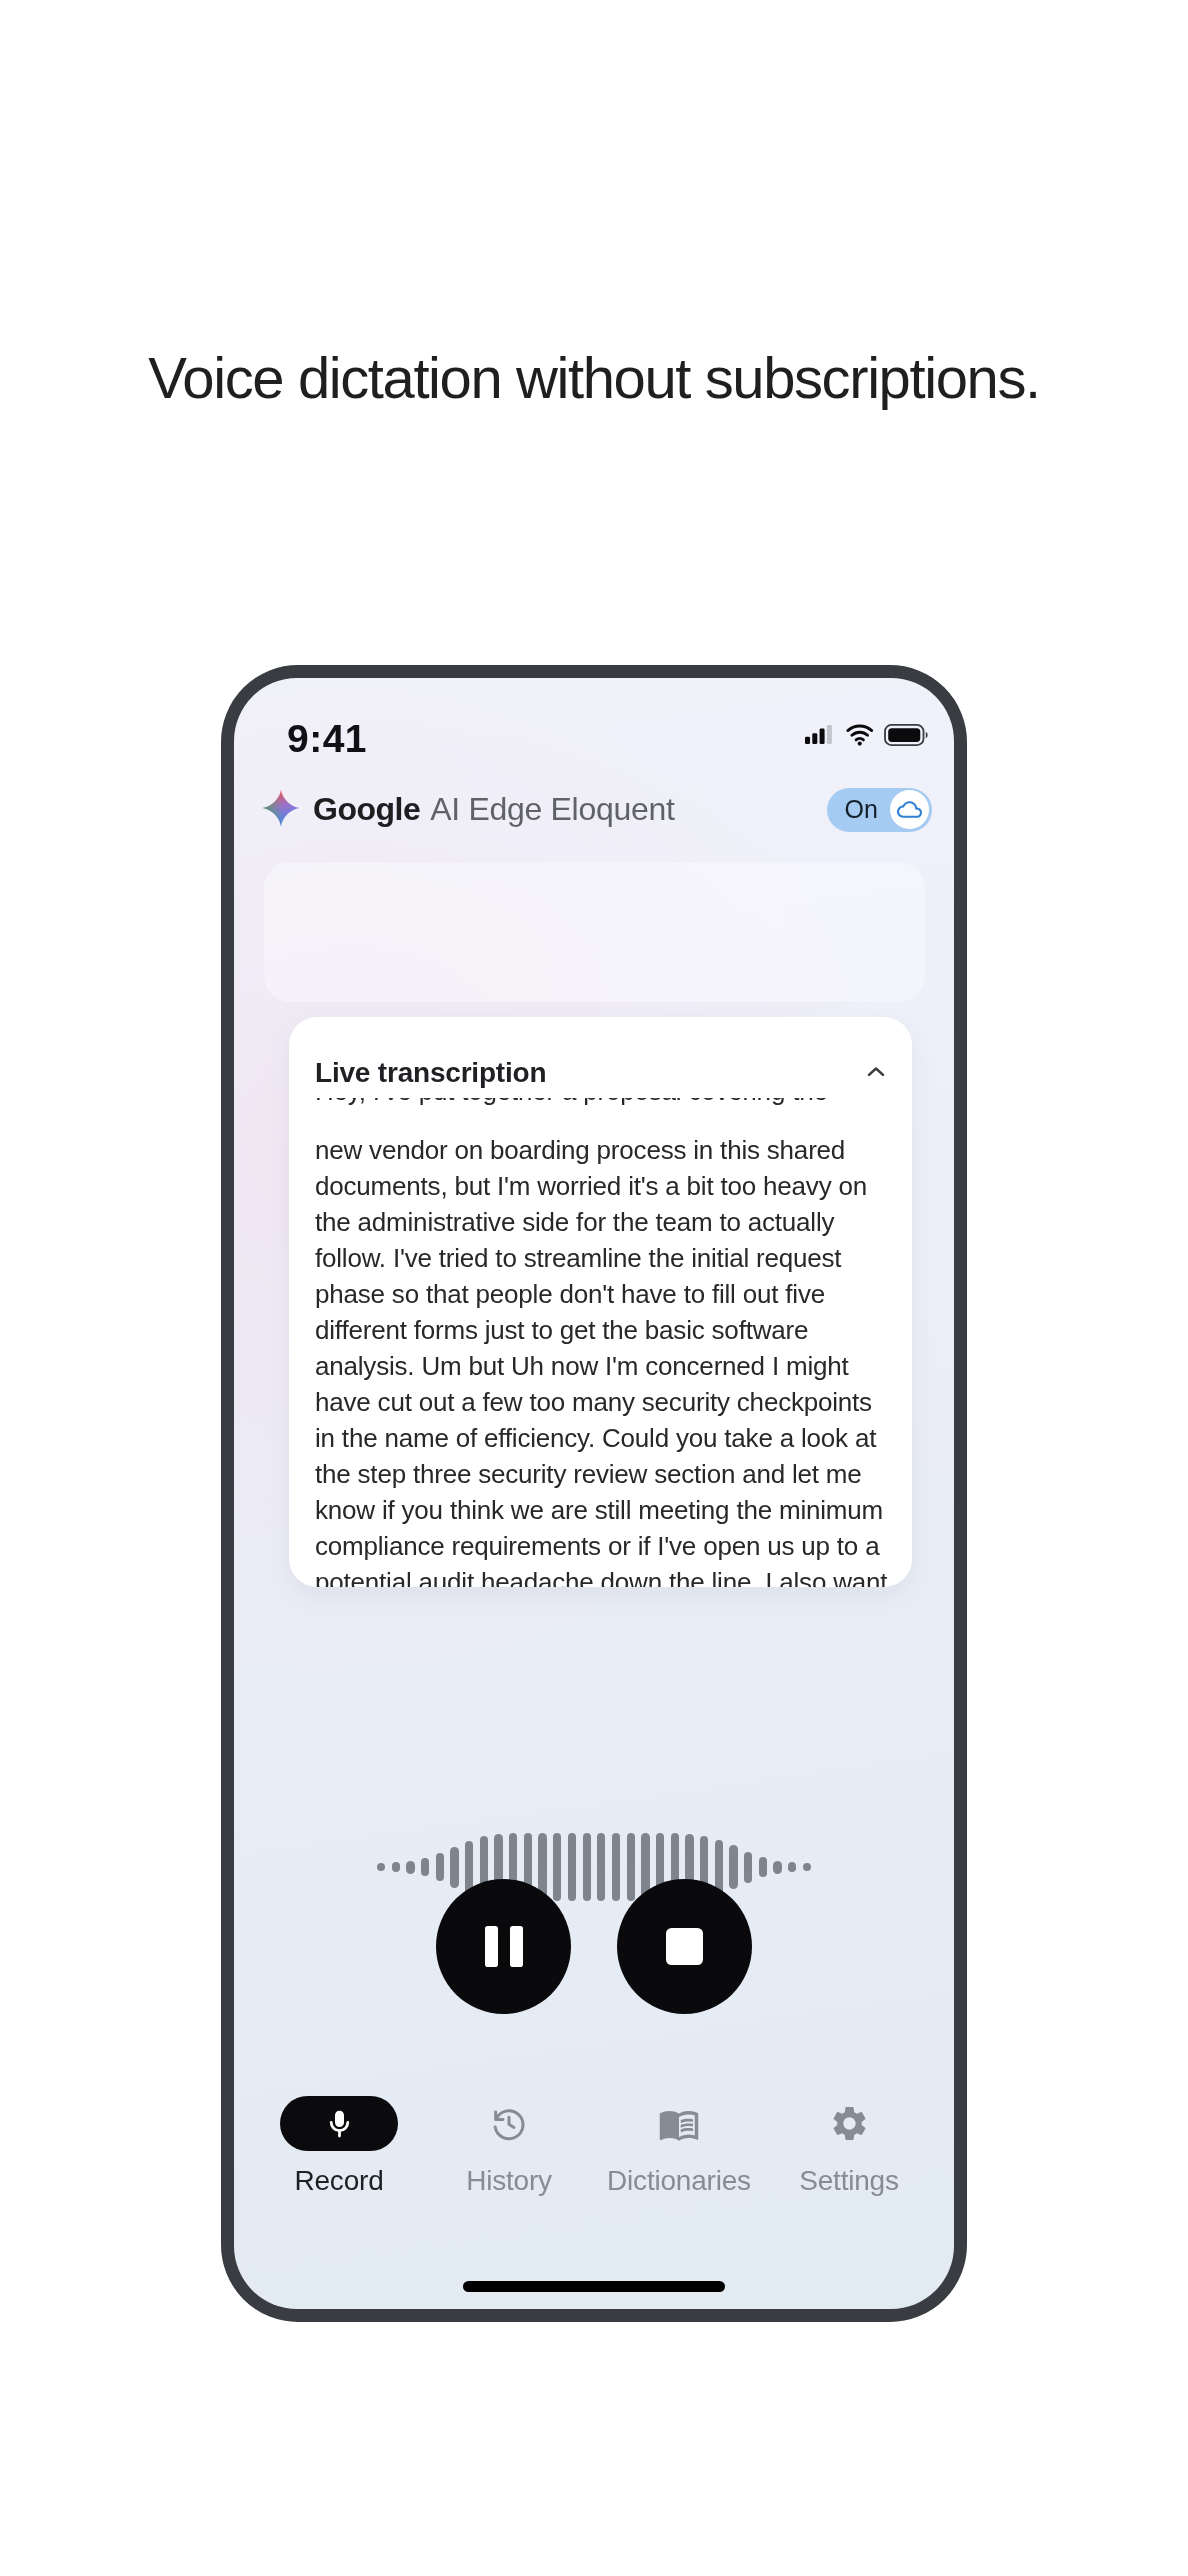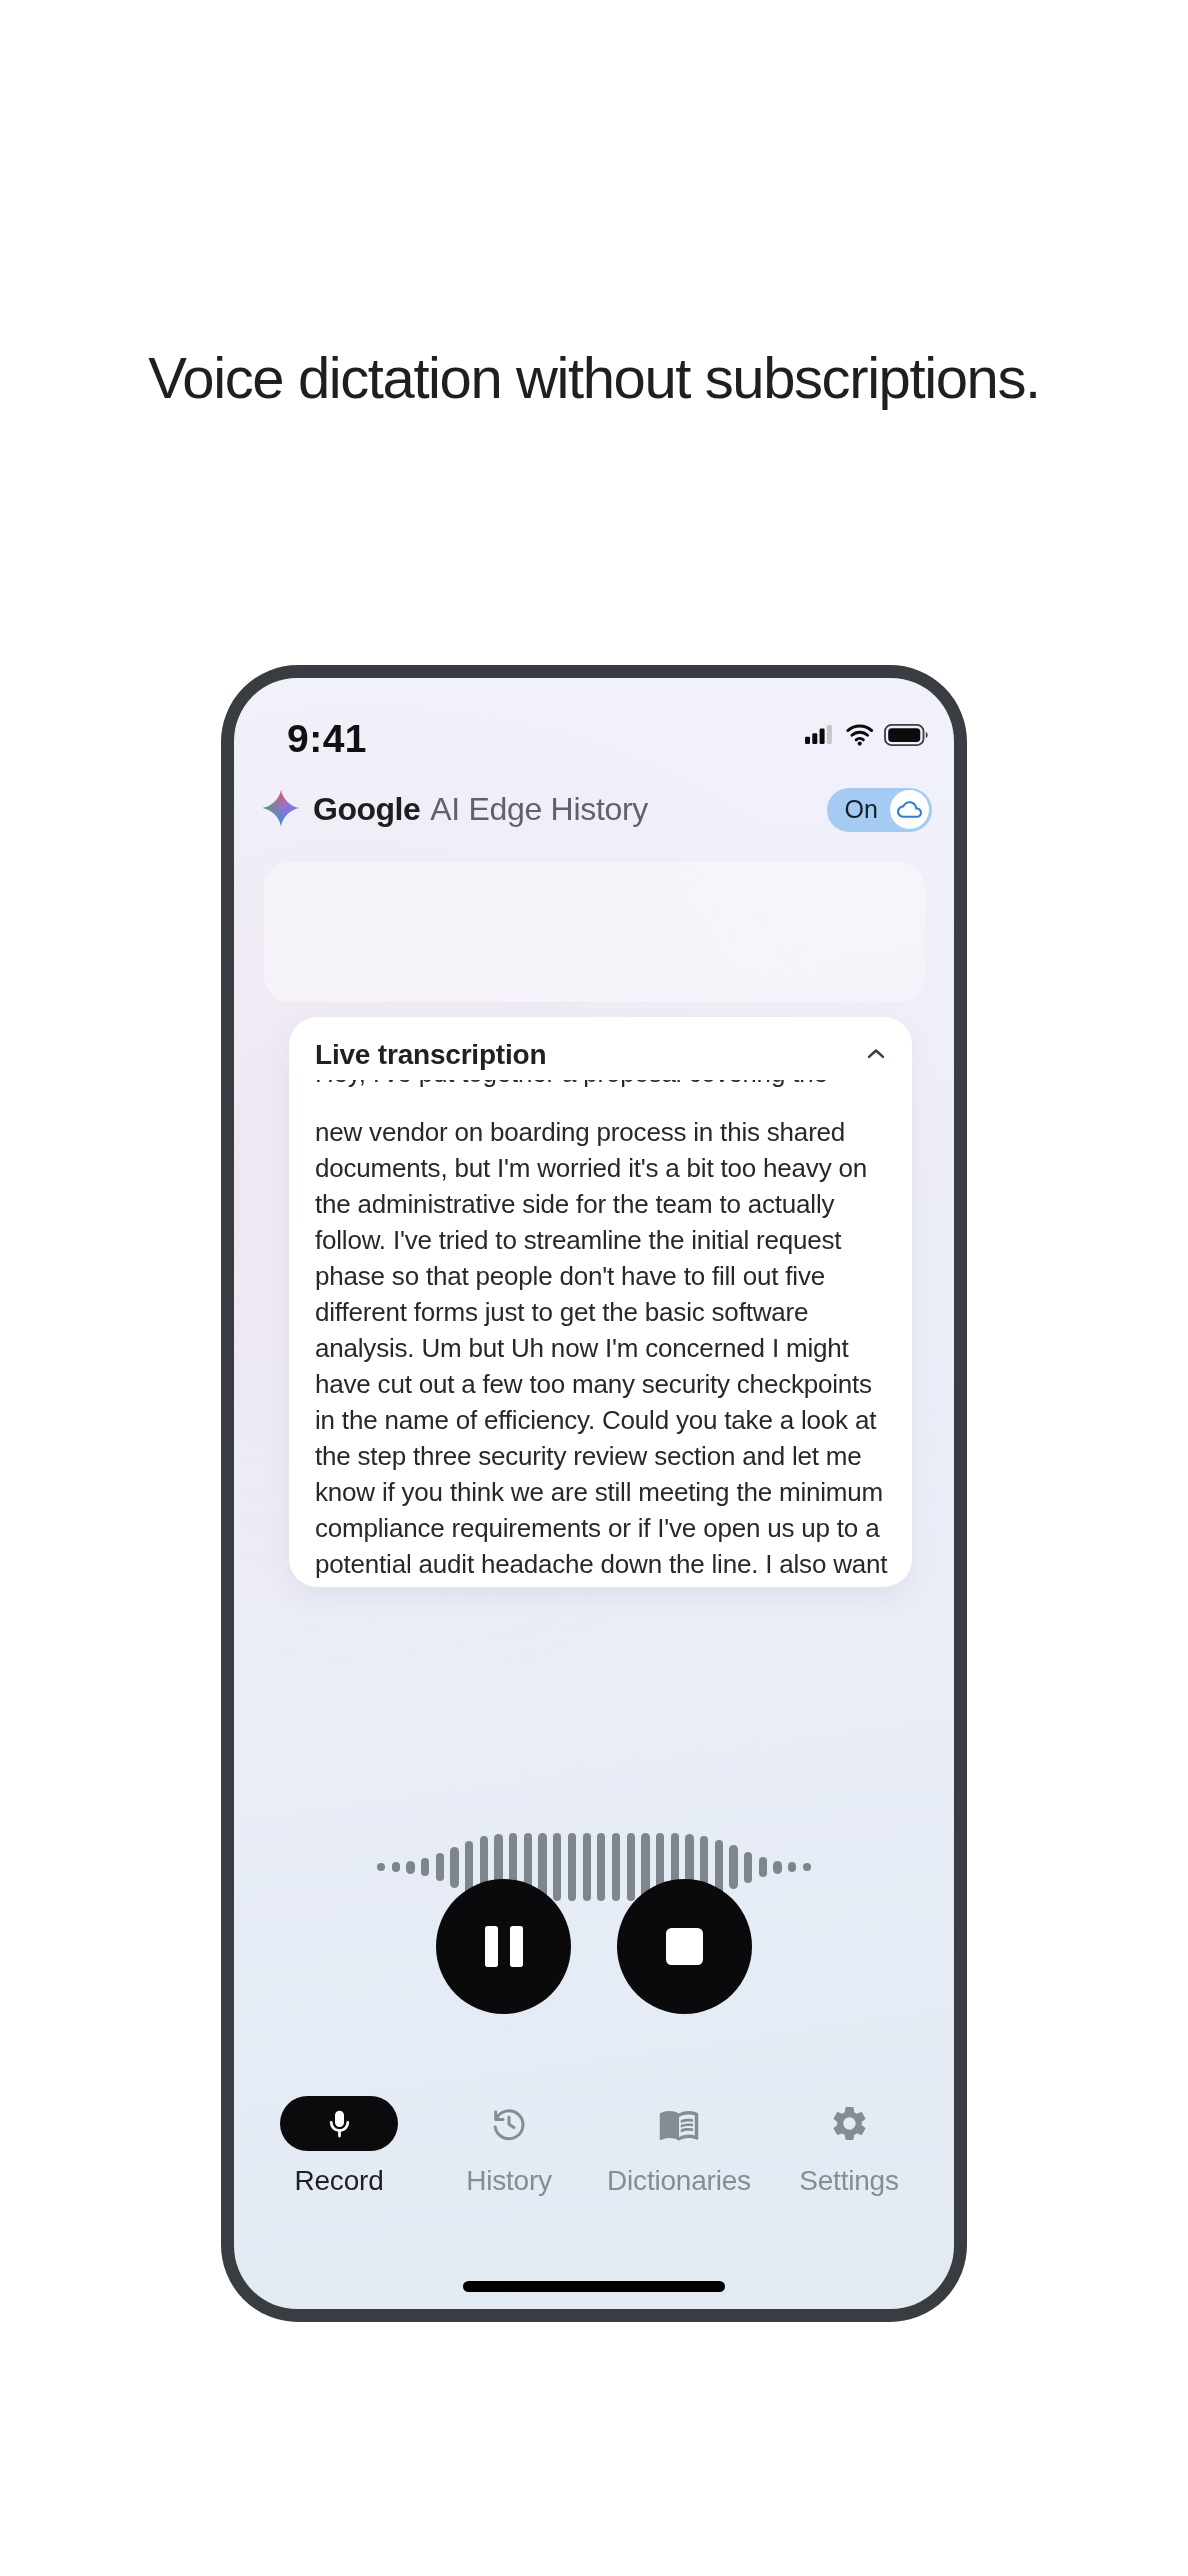--- a/index.html
+++ b/index.html
@@ -25,21 +25,21 @@
   .toggle{margin-left:auto;width:105px;height:44px;border-radius:24px;background:#a6cbf2;
         display:flex;align-items:center;cursor:pointer;}
   .toggle-label{margin-left:17.5px;font-size:25px;font-weight:500;color:#15202b;}
   .knob{margin-left:auto;margin-right:2.8px;width:39px;height:39px;border-radius:50%;background:#ffffff;
         display:flex;align-items:center;justify-content:center;}
   
   .ghost-card{position:absolute;left:29.5px;right:29.5px;top:184px;height:140px;border-radius:26px;
         background:rgba(255,255,255,0.38);}
   
   .card{position:absolute;left:55px;top:339px;width:623px;height:570px;box-sizing:border-box;
-        background:#ffffff;border-radius:28px;padding:22px 22px 24px 26px;
+        background:#ffffff;border-radius:28px;padding:40px 22px 24px 26px;
         box-shadow:0 9.2px 24px rgba(70,80,110,0.07);overflow:hidden;}
   .card-head{display:flex;align-items:center;justify-content:space-between;}
   .card-title{font-size:28px;font-weight:700;color:#1f2023;letter-spacing:-0.2px;}
   .fragment{height:14px;overflow:hidden;margin-top:9.2px;}
   .fragment span{display:block;line-height:36px;margin-top:-25px;font-size:26px;color:#26282a;letter-spacing:-0.2px;}
   .body-text{margin-top:20px;font-size:26px;line-height:36px;color:#26282a;letter-spacing:-0.2px;
         white-space:pre-wrap;}
   
   .timer{position:absolute;left:0;right:0;top:1107px;text-align:center;font-size:28px;color:#75797f;
         letter-spacing:1.4px;}
@@ -112,21 +112,21 @@
               <linearGradient id="sparkB" x1="0" y1="0.6" x2="1" y2="0.4">
                 <stop offset="0" stop-color="#34a853"></stop>
                 <stop offset="0.55" stop-color="#34a853" stop-opacity="0"></stop>
               </linearGradient>
             </defs>
             <path d="M24 3c1.3 9.9 11.1 19.7 21 21-9.9 1.3-19.7 11.1-21 21-1.3-9.9-11.1-19.7-21-21 9.9-1.3 19.7-11.1 21-21z" fill="url(#sparkA)"></path>
             <path d="M24 3c1.3 9.9 11.1 19.7 21 21-9.9 1.3-19.7 11.1-21 21-1.3-9.9-11.1-19.7-21-21 9.9-1.3 19.7-11.1 21-21z" fill="url(#sparkB)" opacity="0.8"></path>
           </svg>
         </span>
         <span class="brand">Google</span>
-        <span class="app-name">AI Edge History</span>
+        <span class="app-name">AI Edge Eloquent</span>
         <div class="toggle">
           <span class="toggle-label">On</span>
           <span class="knob">
             <svg width="25" height="25" viewBox="0 0 24 24">
               <path d="M19.35 10.04C18.67 6.59 15.64 4 12 4 9.11 4 6.6 5.64 5.35 8.04 2.34 8.36 0 10.91 0 14c0 3.31 2.69 6 6 6h13c2.76 0 5-2.24 5-5 0-2.64-2.05-4.78-4.65-4.96zM19 18H6c-2.21 0-4-1.79-4-4s1.79-4 4-4h.71C7.37 7.69 9.48 6 12 6c3.04 0 5.5 2.46 5.5 5.5v.5H19c1.66 0 3 1.34 3 3s-1.34 3-3 3z" fill="#2f7fd2"></path>
             </svg>
           </span>
         </div>
       </div>
 

